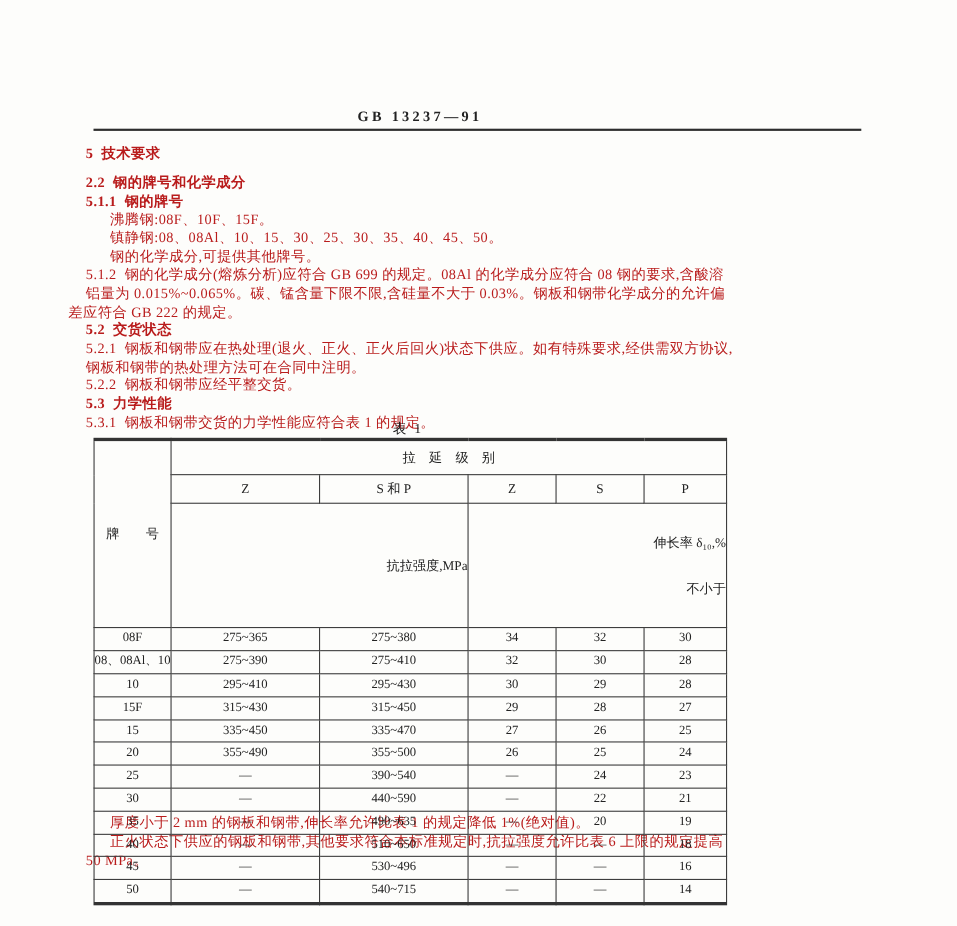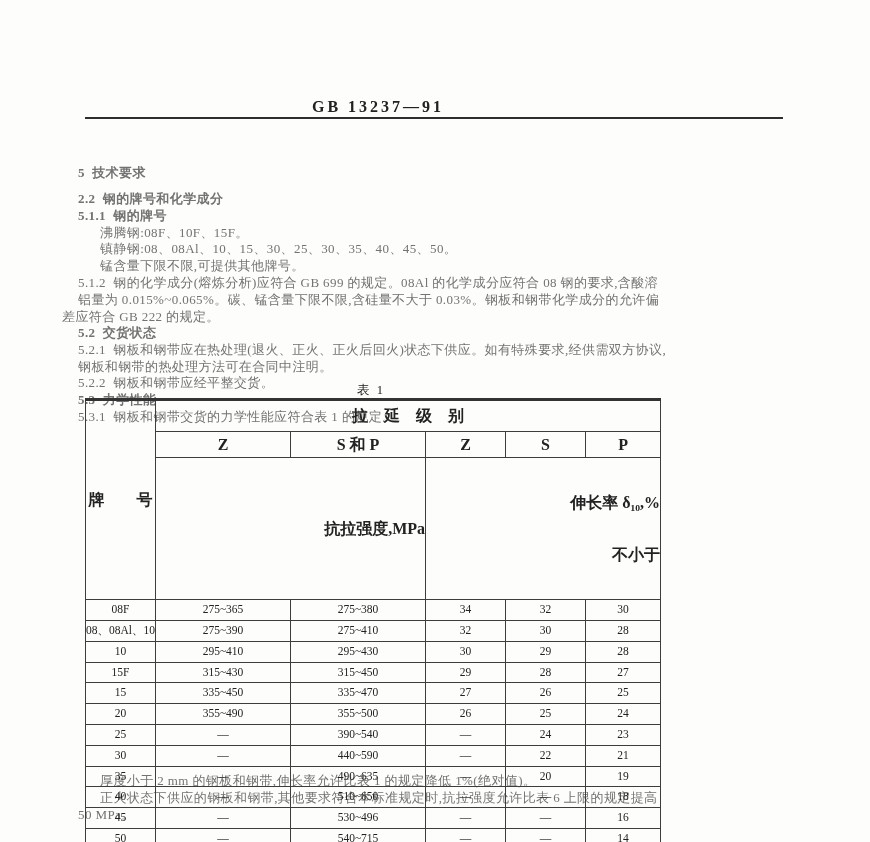--- a/index.html
+++ b/index.html
@@ -3,48 +3,48 @@
 <meta charset="utf-8">
 <style>
   html,body{margin:0;padding:0;background:#ffffff;}
   .page{
     position:relative;width:870px;height:842px;overflow:hidden;
     background:#fdfdfb;
     font-family:"Liberation Serif","DejaVu Serif",serif;
     color:#1b1b1b;
   }
   .doc-number{
-    position:absolute;top:98px;left:312px;
-    font-size:16px;font-weight:bold;letter-spacing:3px;
+    position:absolute;top:98px;left:325px;
+    font-size:13px;font-weight:bold;letter-spacing:3px;
     color:#222;white-space:pre;
   }
   .header-rule{
     position:absolute;left:85px;top:117px;width:698px;height:2px;
     background:#2e2e2e;
   }
   .tline{
     position:absolute;font-size:13px;letter-spacing:0.4px;
-    white-space:pre;line-height:15px;color:#737373;margin-top:33px;
+    white-space:pre;line-height:15px;color:#b91c1c;
   }
   .tline.bold{font-weight:bold;}
   .table-caption{
     position:absolute;top:382px;left:357px;font-size:12.5px;
     letter-spacing:2px;white-space:pre;
   }
   .spec-table{
     position:absolute;left:85px;top:398px;width:575px;
     border-collapse:collapse;table-layout:fixed;
     font-size:11.5px;text-align:center;color:#222;
     border-top:3px solid #333;border-bottom:3px solid #333;
   }
   .spec-table td{
     border:1px solid #3d3d3d;padding:0;line-height:1.2;
     overflow:hidden;white-space:pre;
   }
-  .spec-table thead td{font-size:16px;font-weight:bold;}
+  .spec-table thead td{font-size:12px;}
   .spec-table thead tr.r1 td{height:30px;}
   .spec-table thead tr.r2 td{height:25px;}
   .spec-table thead tr.r3 td{height:27px;text-align:right;}
   .spec-table tbody tr td{height:19.8px;}
   .elong-sub{display:block;line-height:13px;}
 </style>
 </head>
 <body>
 
 <div class="page">
@@ -52,21 +52,21 @@
   <div class="doc-number">GB 13237—91</div>
 
   <div class="header-rule"></div>
 
   <div>
       <div class="tline bold" style="left: 78px; top: 132px;">5  技术要求</div>
       <div class="tline bold" style="left: 78px; top: 158px;">2.2  钢的牌号和化学成分</div>
       <div class="tline bold" style="left: 78px; top: 175px;">5.1.1  钢的牌号</div>
       <div class="tline" style="left: 100px; top: 192px;">沸腾钢:08F、10F、15F。</div>
       <div class="tline" style="left: 100px; top: 208px;">镇静钢:08、08Al、10、15、30、25、30、35、40、45、50。</div>
-      <div class="tline" style="left: 100px; top: 225px;">锰含量下限不限,可提供其他牌号。</div>
+      <div class="tline" style="left: 100px; top: 225px;">钢的化学成分,可提供其他牌号。</div>
       <div class="tline" style="left: 78px; top: 242px;">5.1.2  钢的化学成分(熔炼分析)应符合 GB 699 的规定。08Al 的化学成分应符合 08 钢的要求,含酸溶</div>
       <div class="tline" style="left: 78px; top: 259px;">铝量为 0.015%~0.065%。碳、锰含量下限不限,含硅量不大于 0.03%。钢板和钢带化学成分的允许偏</div>
       <div class="tline" style="left: 62px; top: 276px; text-align: center;">差应符合 GB 222 的规定。</div>
       <div class="tline bold" style="left: 78px; top: 292px; text-align: center;">5.2  交货状态</div>
       <div class="tline" style="left: 78px; top: 309px;">5.2.1  钢板和钢带应在热处理(退火、正火、正火后回火)状态下供应。如有特殊要求,经供需双方协议,</div>
       <div class="tline" style="left: 78px; top: 326px;">钢板和钢带的热处理方法可在合同中注明。</div>
       <div class="tline" style="left: 78px; top: 342px;">5.2.2  钢板和钢带应经平整交货。</div>
       <div class="tline bold" style="left: 78px; top: 359px; text-align: center;">5.3  力学性能</div>
       <div class="tline" style="left: 78px; top: 376px;">5.3.1  钢板和钢带交货的力学性能应符合表 1 的规定。</div>
       <div class="tline" style="left: 100px; top: 740px;">厚度小于 2 mm 的钢板和钢带,伸长率允许比表 1 的规定降低 1%(绝对值)。</div>

